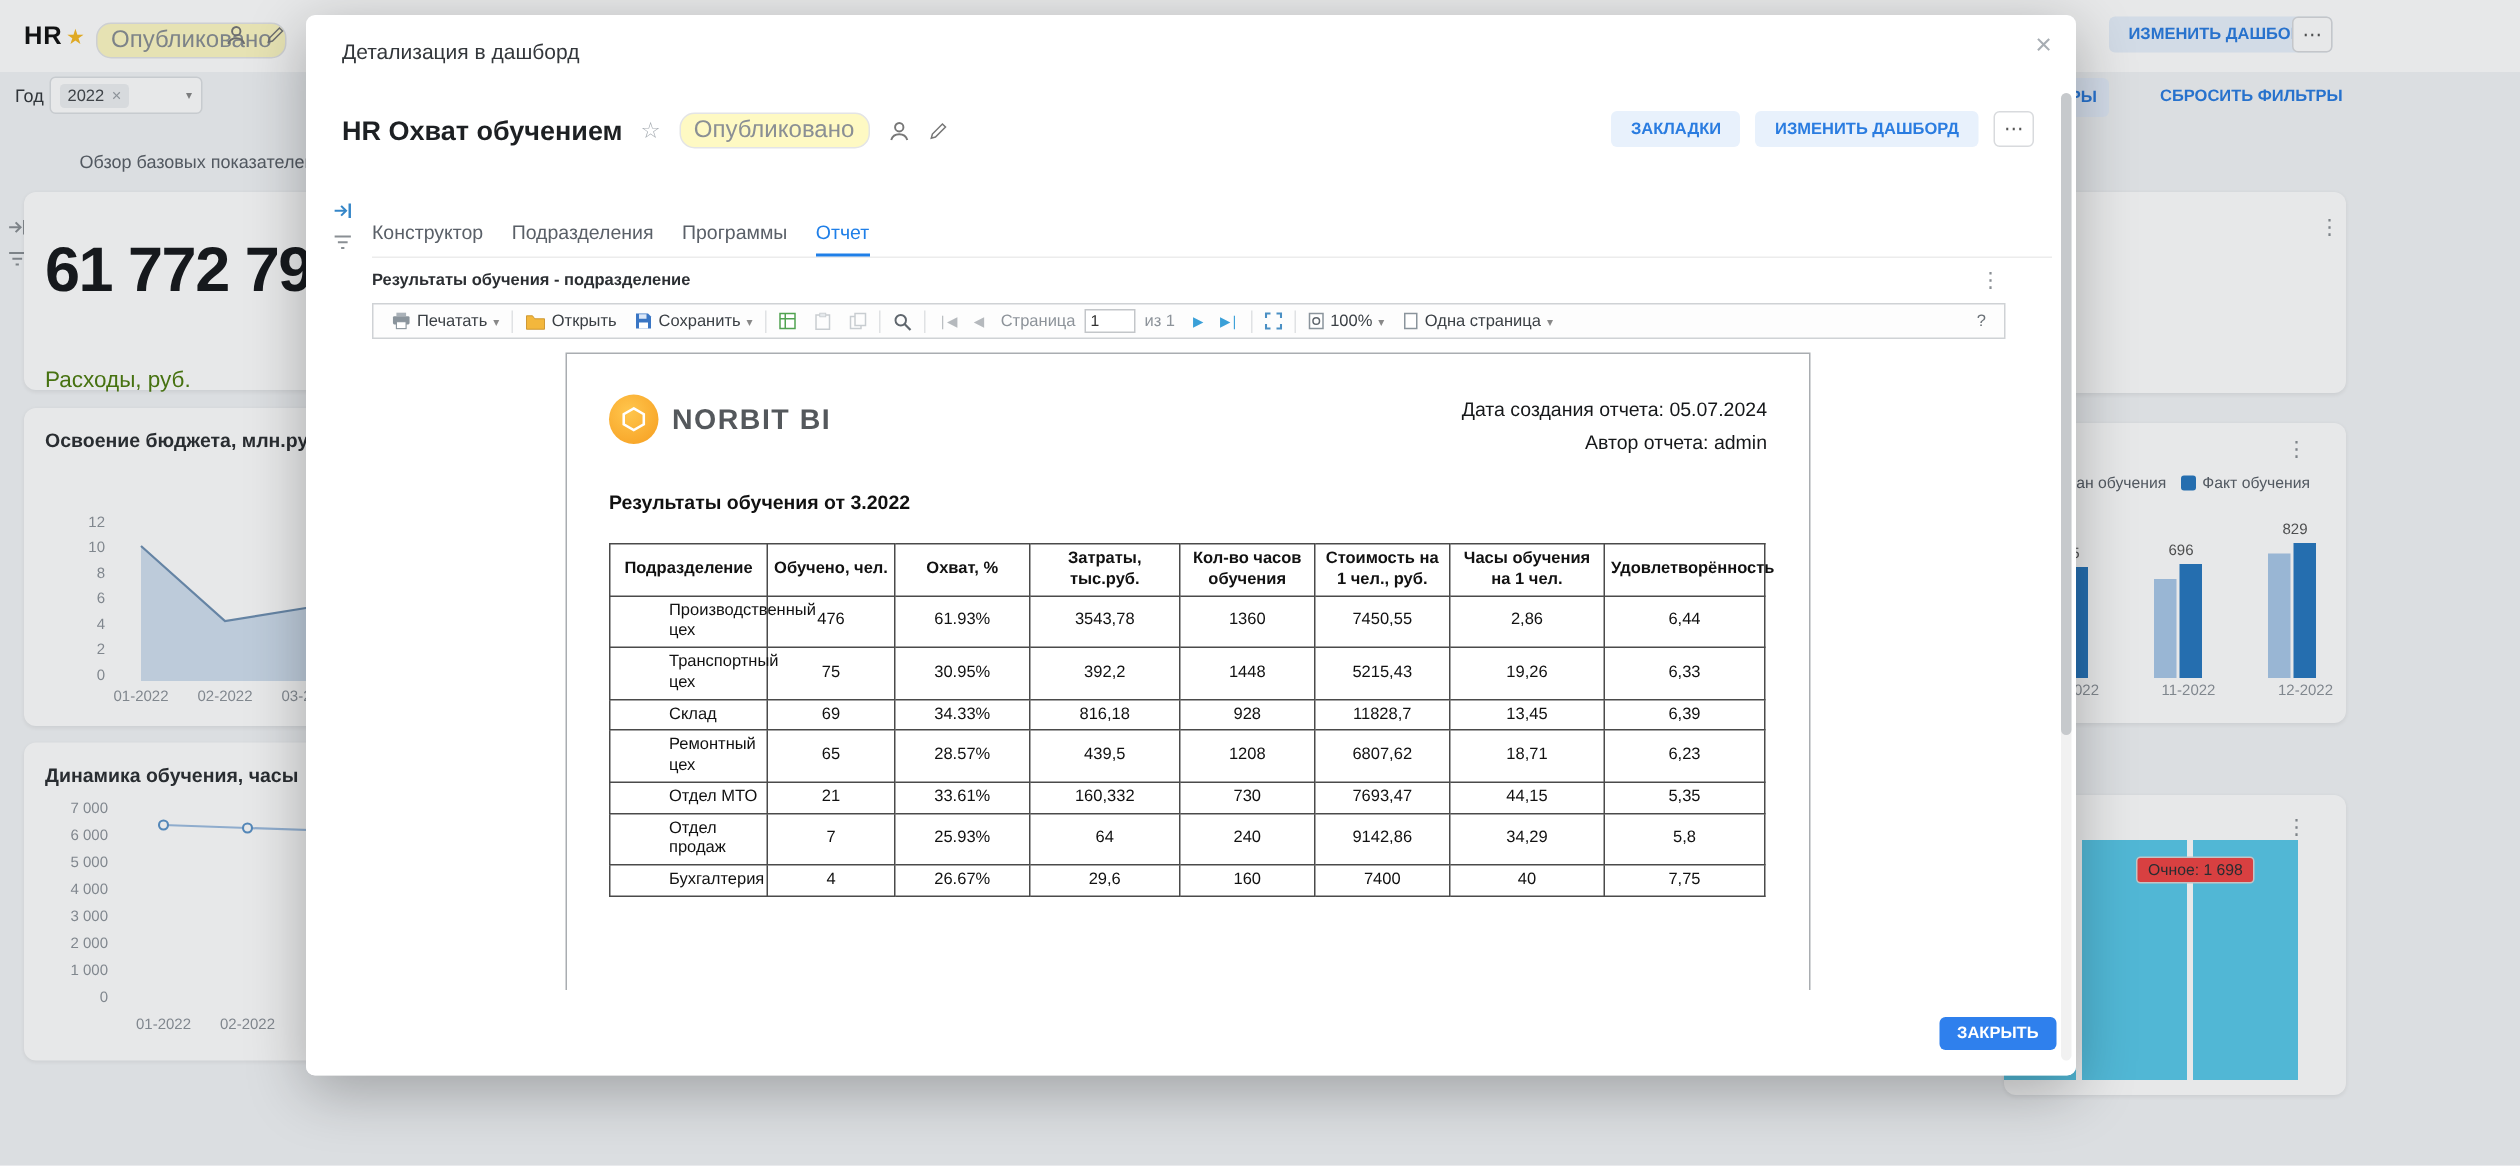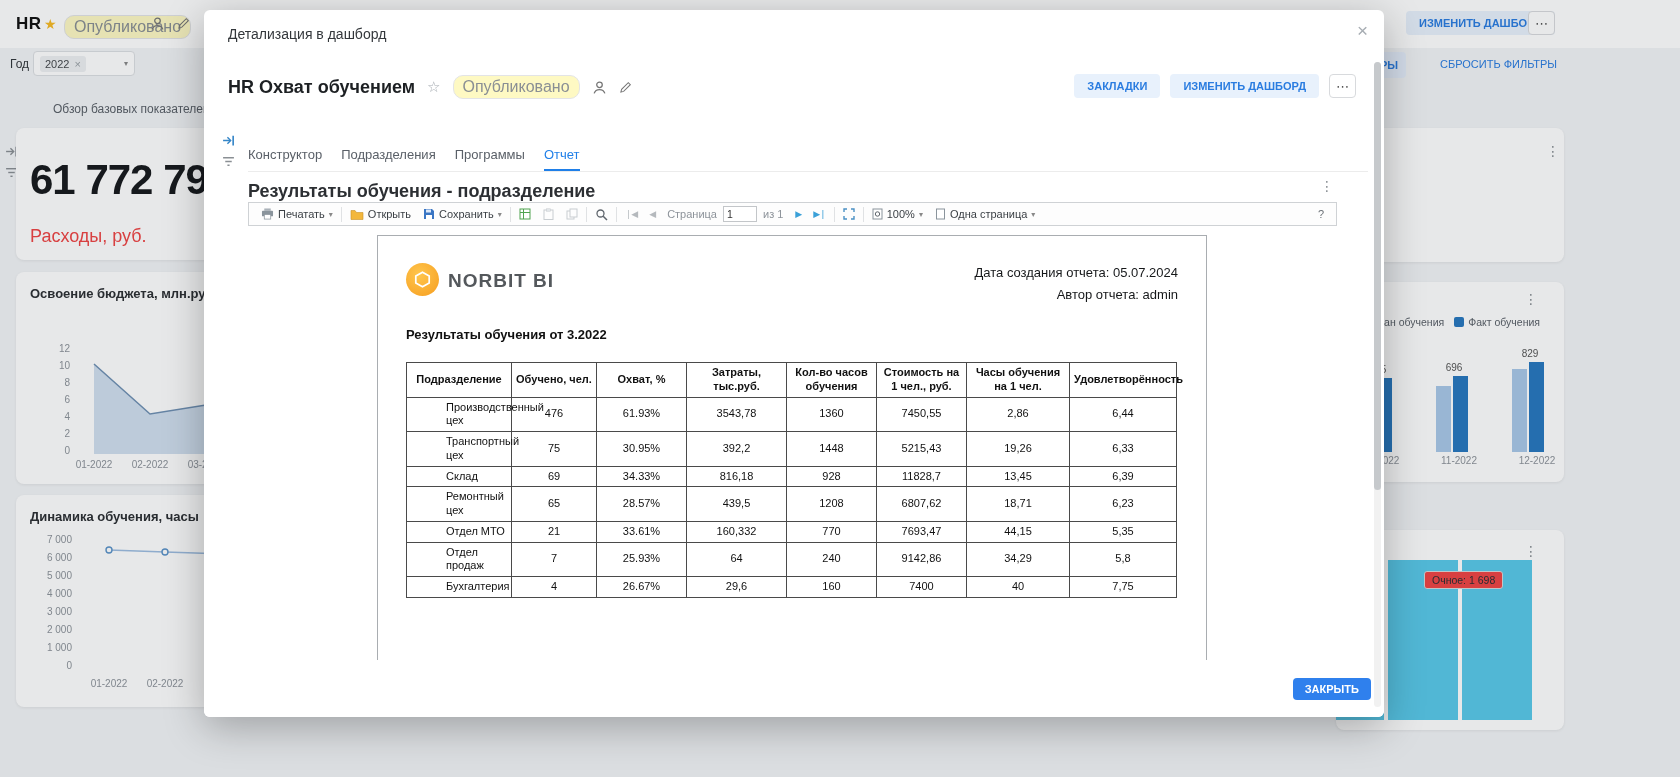--- a/index.html
+++ b/index.html
@@ -19,21 +19,21 @@
     background:#e8f1fc;color:#2a7ce0;font-size:11px;font-weight:bold;border-radius:4px;white-space:nowrap;cursor:pointer;}
   .btn-ghost{display:inline-flex;align-items:center;justify-content:center;width:27px;height:24px;
     border:1px solid #d8dadd;border-radius:4px;color:#555;font-size:13px;cursor:pointer;background:#fff;}
   .btn-primary{display:inline-flex;align-items:center;justify-content:center;height:22px;padding:0 12px;
     background:#2f80ed;color:#fff;font-size:11px;font-weight:bold;border-radius:4px;cursor:pointer;}
   .kebab{color:#8a8f94;font-size:14px;line-height:14px;cursor:pointer;}
   .star-y{color:#f7b924;font-size:14px;}
   .star-o{color:#a7adb3;font-size:15px;}
   .navtab{font-size:12px;color:#5a6068;margin-right:28px;cursor:pointer;display:inline-block;margin-left:37px;}
   .kpi-num{font-size:42px;font-weight:700;color:#17191c;letter-spacing:-1px;white-space:nowrap;}
-  .kpi-lab{font-size:18px;color:#ef4444;margin-top:6px;}
+  .kpi-lab{font-size:15px;color:#4d7c0f;margin-top:25px;}
   .card-title{font-size:13px;font-weight:bold;color:#2c2f33;}
   .ycol{display:flex;flex-direction:column;justify-content:space-between;align-items:flex-end;}
   .tick{font-size:10px;color:#8d939a;line-height:10px;}
   .xrow{display:flex;}
   .xrow .tick{width:56px;text-align:center;flex:none;}
   .plan-x .tick{width:70px;flex:none;text-align:center;}
   .marker{fill:#fff;stroke:#5b93c9;stroke-width:1.4;}
   .lgi{display:inline-flex;align-items:center;gap:4px;font-size:10.5px;color:#5a6068;white-space:nowrap;}
   .sw{display:inline-block;width:10px;height:10px;border-radius:2px;}
   .bargroup{display:flex;align-items:flex-end;gap:2px;position:relative;width:32px;}
@@ -161,21 +161,21 @@
     <circle cx="33" cy="13" r="3" class="marker"></circle>
         <circle cx="89" cy="15" r="3" class="marker"></circle>
       </svg>
     <div class="xrow abs" style="left:65px;top:184px;">
         <div class="tick">01-2022</div>
         <div class="tick">02-2022</div>
       </div>
   </div>
 
   <div class="abs" style="left:1322px;top:52px;width:84px;height:26px;background:#e7f0fd;border-radius:4px;display:flex;align-items:center;justify-content:flex-end;padding:0 8px;color:#2a7ce0;font-size:11px;font-weight:bold;">ФИЛЬТРЫ</div>
-  <span class="abs" style="left:1440px;top:58px;color:#2a7ce0;font-size:11px;font-weight:normal;cursor:pointer;">СБРОСИТЬ ФИЛЬТРЫ</span>
+  <span class="abs" style="left:1440px;top:58px;color:#2a7ce0;font-size:11px;font-weight:bold;cursor:pointer;">СБРОСИТЬ ФИЛЬТРЫ</span>
 
   <div class="card abs" style="left:1336px;top:128px;width:228px;height:134px;">
     <span class="kebab abs" style="right:4px;top:16px;">⋮</span>
   </div>
 
   <div class="card abs" style="left:1336px;top:282px;width:228px;height:200px;">
     <span class="kebab abs" style="right:26px;top:10px;">⋮</span>
     <div class="abs" style="right:24px;top:34px;display:flex;gap:10px;">
         <span class="lgi">
           <span class="sw" style="background: rgb(169, 200, 232);"></span>
@@ -264,21 +264,21 @@
       </svg>
   </span>
 
   <div class="m-tabs">
     <span class="m-tab">Конструктор</span>
     <span class="m-tab">Подразделения</span>
     <span class="m-tab">Программы</span>
     <span class="m-tab active">Отчет</span>
   </div>
 
-  <div class="abs" style="left:44px;top:171px;font-size:18px;font-weight:bold;color:#2c2f33;">Результаты обучения - подразделение</div>
+  <div class="abs" style="left:44px;top:171px;font-size:11px;font-weight:bold;color:#2c2f33;">Результаты обучения - подразделение</div>
   <span class="kebab abs" style="right:50px;top:169px;">⋮</span>
 
   <div class="tb">
     <span class="tbi">
       <span class="iconbox">
         <svg width="13" height="12" viewBox="0 0 14 13">
             <rect x="3.5" y="0.5" width="7" height="2.5" fill="#aab2b9"></rect>
             <rect x="1" y="3" width="12" height="6" rx="1" fill="#8a949c"></rect>
             <rect x="3.5" y="7" width="7" height="5" fill="#fff" stroke="#8a949c" stroke-width="0.8"></rect>
           </svg>
@@ -454,21 +454,21 @@
             <td>1208</td>
             <td>6807,62</td>
             <td>18,71</td>
             <td>6,23</td>
           </tr>
           <tr>
             <td class="tl">Отдел МТО</td>
             <td>21</td>
             <td>33.61%</td>
             <td>160,332</td>
-            <td>770</td>
+            <td>730</td>
             <td>7693,47</td>
             <td>44,15</td>
             <td>5,35</td>
           </tr>
           <tr>
             <td class="tl">Отдел продаж</td>
             <td>7</td>
             <td>25.93%</td>
             <td>64</td>
             <td>240</td>

